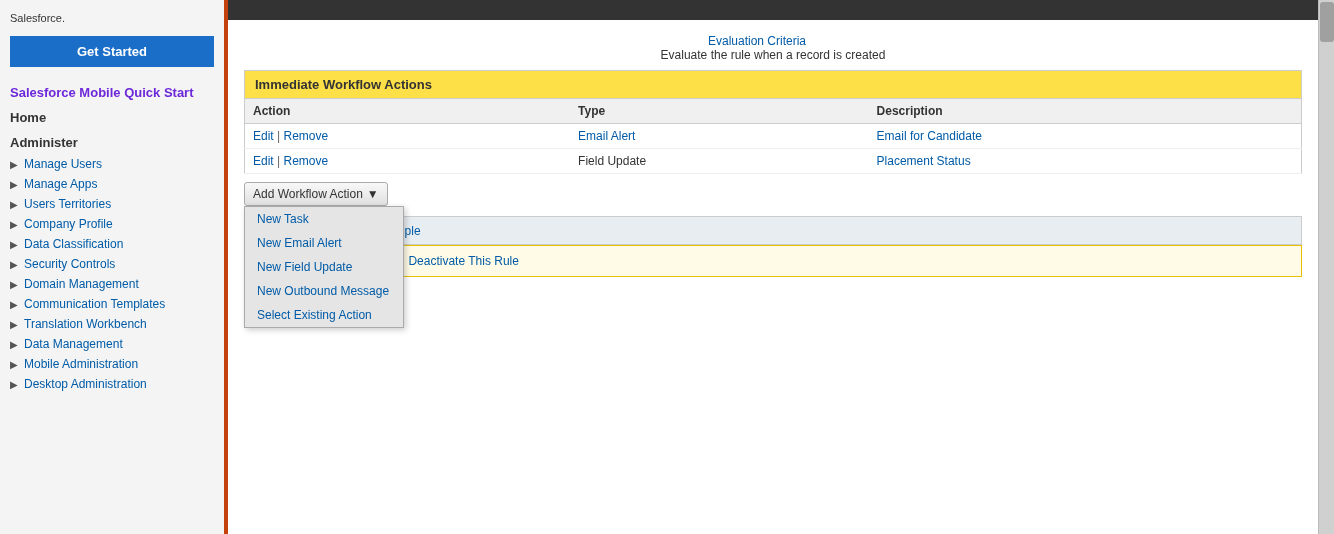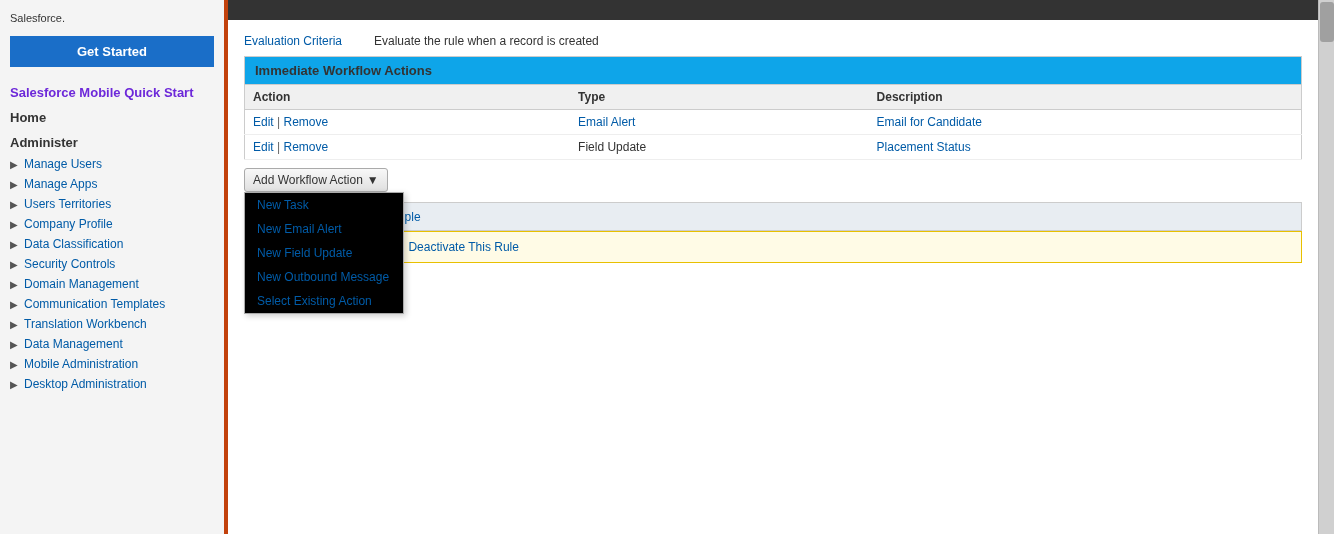--- a/index.html
+++ b/index.html
@@ -86,34 +86,35 @@
 
     .content-area {
       padding: 10px 16px;
     }
 
     .eval-row {
       display: flex;
       align-items: center;
       padding: 4px 0 8px 0;
       font-size: 12px;
+      flex-direction: column;
     }
 
     .eval-label {
       color: #015ba7;
       width: 130px;
       min-width: 130px;
     }
 
     .eval-value {
       color: #333;
     }
 
     .section-header {
-      background: #0ea5e9;
+      background: #fde047;
       border: 1px solid #ccc;
       padding: 6px 10px;
       font-size: 13px;
       font-weight: bold;
       color: #333;
       margin-bottom: 0;
     }
 
     .workflow-table {
       width: 100%;
@@ -177,21 +178,21 @@
 
     .dropdown-wrapper {
       position: relative;
       display: inline-block;
     }
 
     .dropdown-menu {
       position: absolute;
       top: 100%;
       left: 0;
-      background: #000000;
+      background: #e5e5e5;
       border: 1px solid #aaa;
       box-shadow: 2px 2px 6px rgba(0,0,0,0.2);
       z-index: 100;
       min-width: 160px;
     }
 
     .dropdown-menu .menu-item {
       padding: 5px 12px;
       cursor: pointer;
       font-size: 12px;

